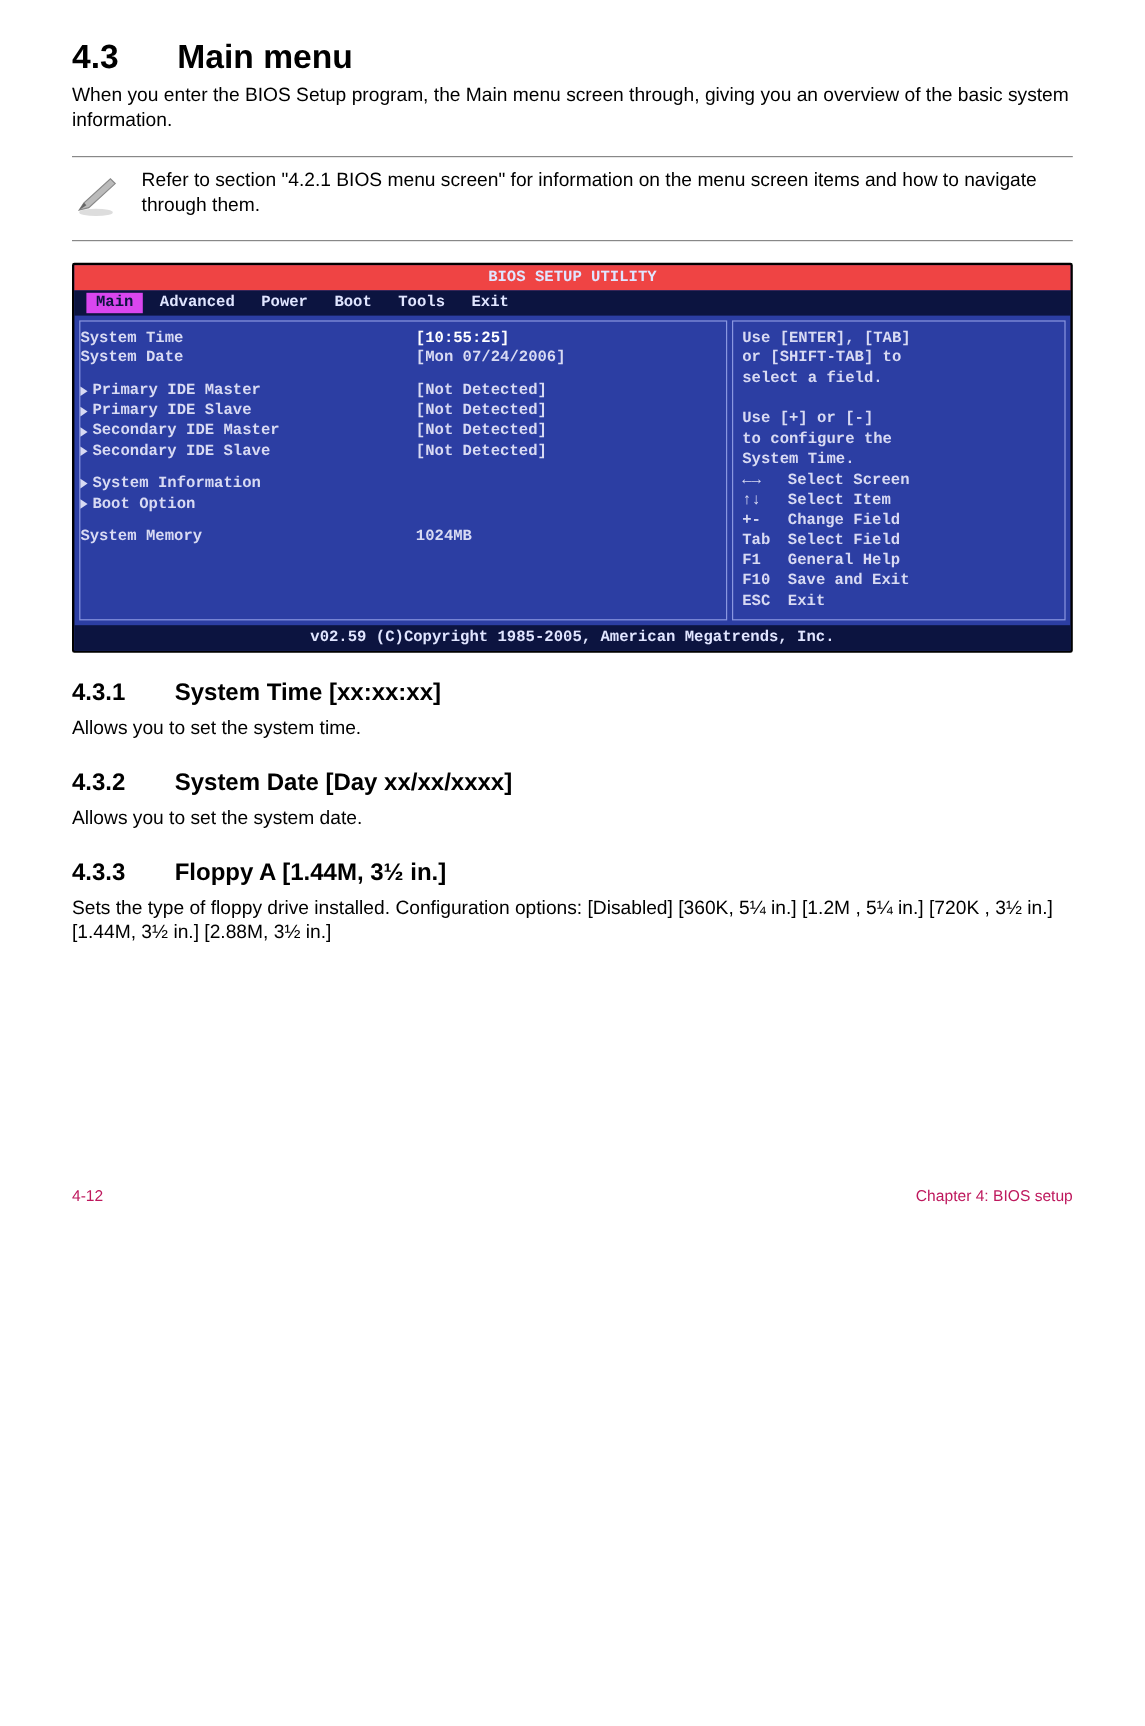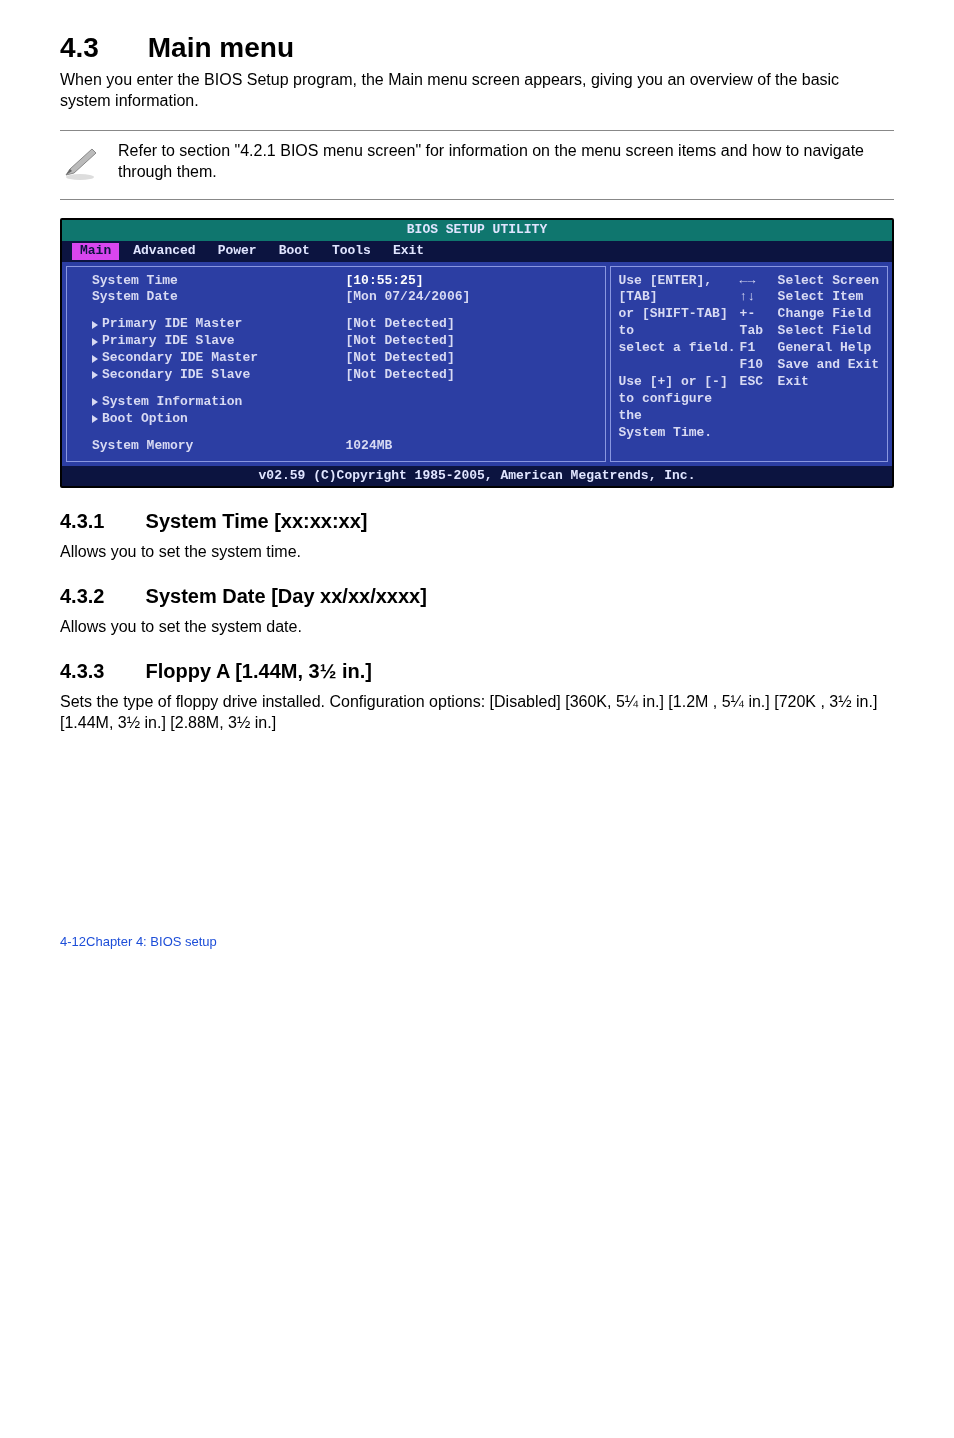--- a/index.html
+++ b/index.html
@@ -49,39 +49,40 @@
     font-size: 20px;
     font-weight: bold;
     margin: 20px 0 8px 0;
   }
   .sub-title .num {
     display: inline-block;
     min-width: 80px;
   }
   .footer {
     display: flex;
+    justify-content: space-between;
     font-size: 13px;
-    color: #1d4ed8;
+    color: #be185d;
     margin-top: 200px;
     border-top: 0px;
   }
 
   
   .bios {
     font-family: "Courier New", monospace;
     font-size: 13px;
     font-weight: bold;
     background: #2c3ea3;
     color: #d8daf3;
     border: 2px solid #000;
     border-radius: 2px;
     margin-bottom: 16px;
   }
   .bios-top {
-    background: #0f766e;
+    background: #ef4444;
     color: #e0e5ff;
     text-align: center;
     padding: 2px 0;
   }
   .bios-menu {
     background: #0c1440;
     padding: 2px 10px;
     display: flex;
     gap: 6px;
     color: #e0e5ff;
@@ -93,29 +94,29 @@
     background: #d946ef;
     color: #0c1440;
   }
   .bios-body {
     display: flex;
   }
   .bios-left {
     flex: 0 0 65%;
     border: 1px solid #8a97e0;
     margin: 4px 2px 4px 4px;
-    padding: 6px 25px;
+    padding: 6px 0;
   }
   .bios-right {
     flex: 1;
     border: 1px solid #8a97e0;
     margin: 4px 4px 4px 2px;
     padding: 6px 8px;
     display: flex;
-    flex-direction: row;
+    flex-direction: column;
     justify-content: space-between;
   }
   .bios-row {
     display: flex;
     white-space: pre;
   }
   .bios-lbl {
     flex: 0 0 52%;
     display:flex;
     align-items:center;
@@ -147,21 +148,21 @@
   }
 </style>
 </head>
 <body>
 
 <div class="section-title">
   <span class="num">4.3</span>
   <span>Main menu</span>
 </div>
 
-<p class="body-text">When you enter the BIOS Setup program, the Main menu screen appears, giving you an overview of the basic system information.</p>
+<p class="body-text">When you enter the BIOS Setup program, the Main menu screen through, giving you an overview of the basic system information.</p>
 
 <div class="note-block">
   <div class="note-icon">
     <svg width="40" height="40" viewBox="0 0 40 40">
       <ellipse cx="20" cy="34" rx="14" ry="3" fill="#ddd"></ellipse>
       <polygon points="6,32 10,26 32,6 36,10 14,30" fill="#bbb" stroke="#888" stroke-width="1"></polygon>
       <polygon points="6,32 10,26 12,28" fill="#666"></polygon>
     </svg>
   </div>
   <div class="note-text">Refer to section "4.2.1  BIOS menu screen" for information on the menu screen items and how to navigate through them.</div>

